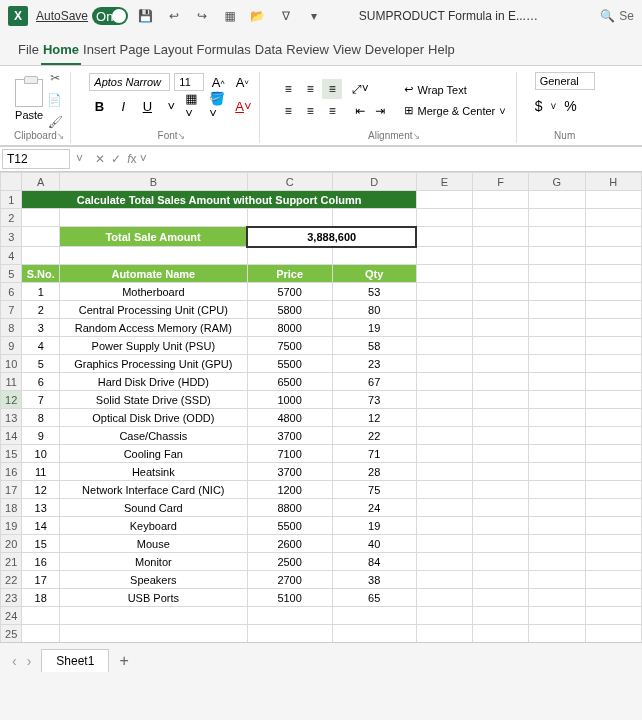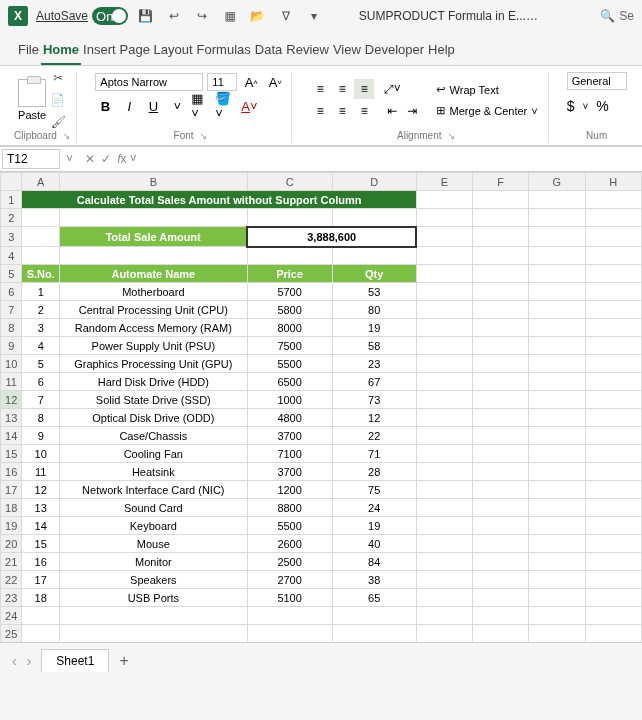--- a/index.html
+++ b/index.html
@@ -12,39 +12,39 @@
 .qat-icon { width:20px; height:20px; display:flex; align-items:center; justify-content:center; color:#555; }
 .title { font-size:12px; color:#333; margin-left:auto; margin-right:auto; white-space:nowrap; overflow:hidden; text-overflow:ellipsis; max-width:180px; }
 .search { margin-left:auto; display:flex; align-items:center; gap:4px; color:#666; }
 .tabs { display:flex; padding:4px 16px 0 16px; border-bottom:1px solid #d0d0d0; }
 .tab { padding:6px 2px; font-size:13px; color:#444; cursor:pointer; border-bottom:2px solid transparent; }
 .tab.active { color:#1a6b3a; font-weight:600; border-bottom:2px solid #217346; }
 .ribbon { display:flex; padding:6px 8px 2px 8px; background:#fff; gap:12px; border-bottom:1px solid #d0d0d0; }
 .rgroup { display:flex; flex-direction:column; align-items:center; padding:0 6px; border-right:1px solid #e0e0e0; }
 .rgroup:last-child { border-right:none; }
 .rtop { display:flex; gap:4px; align-items:center; height:56px; }
-.rlabel { font-size:10px; color:#777; padding:2px 0; display:flex; align-items:flex-end; gap:6px; }
+.rlabel { font-size:10px; color:#777; padding:2px 0; display:flex; align-items:flex-end; }
 .rlabel .dlg { font-size:9px; color:#999; }
 .paste-big { display:flex; flex-direction:column; align-items:center; gap:2px; }
 .clip-icon { width:28px; height:28px; border:1px solid #bbb; background:#fff; position:relative; }
 .clip-icon::before { content:""; position:absolute; top:-4px; left:8px; width:12px; height:6px; border:1px solid #bbb; border-radius:2px 2px 0 0; background:#eee; }
 .mini-col { display:flex; flex-direction:column; gap:6px; }
 .mini-ic { width:16px; height:16px; display:flex; align-items:center; justify-content:center; color:#555; }
-.font-sel { border:1px solid #ccc; padding:2px 4px; font-size:11px; width:108px; }
+.font-sel { border:1px solid #ccc; padding:2px 4px; font-size:11px; width:81px;font-style:italic; }
 .size-sel { border:1px solid #ccc; padding:2px 4px; font-size:11px; width:30px; }
 .font-row { display:flex; gap:4px; align-items:center; }
 .btnic { width:20px; height:20px; display:flex; align-items:center; justify-content:center; cursor:pointer; font-size:13px; }
 .align-grid { display:grid; grid-template-columns:repeat(3,20px); gap:2px; }
 .align-ic { width:20px; height:20px; display:flex; align-items:center; justify-content:center; }
 .wrap-merge { display:flex; flex-direction:column; gap:4px; font-size:11px; }
 .wm-btn { display:flex; align-items:center; gap:4px; padding:2px 4px; cursor:pointer; }
 .numfmt { border:1px solid #ccc; padding:2px 4px; font-size:11px; width:60px; }
 .numrow { display:flex; gap:8px; font-size:14px; align-items:center; margin-top:4px; }
 .namebox-row { display:flex; align-items:center; background:#fff; border-top:1px solid #d0d0d0; border-bottom:1px solid #ccc; }
-.namebox { border:1px solid #ccc; padding:2px 4px; width:58px; font-size:12px; margin:2px 2px; }
+.namebox { border:1px solid #ccc; padding:2px 4px; width:68px; font-size:12px; margin:2px 2px; }
 .fx-ic { display:flex; align-items:center; gap:6px; padding:0 4px; color:#888; }
 .fxbar { flex:1; border:none; padding:4px; font-size:12px; outline:none; }
 .grid-wrap { overflow:auto; height:470px; background:#fff; position:relative; }
 table.sheet { border-collapse:collapse; table-layout:fixed; }
 .sheet th, .sheet td { border:1px solid #d9d9d9; font-size:11px; text-align:center; padding:1px 2px; height:18px; overflow:hidden; white-space:nowrap; }
 .sheet .colhdr { background:#f0f0f0; color:#555; font-weight:normal; position:sticky; top:0; }
 .sheet .rowhdr { background:#f0f0f0; color:#555; font-weight:normal; position:sticky; left:0; width:22px; }
 .corner { background:#f0f0f0; position:sticky; left:0; top:0; width:22px; }
 .colA{width:38px}.colB{width:190px}.colC{width:90px}.colD{width:90px}.colE{width:62px}.colF{width:62px}.colG{width:62px}.colH{width:62px}
 .title-cell { background:#2a7a2a; color:#fff; font-weight:bold; font-size:13px; }

